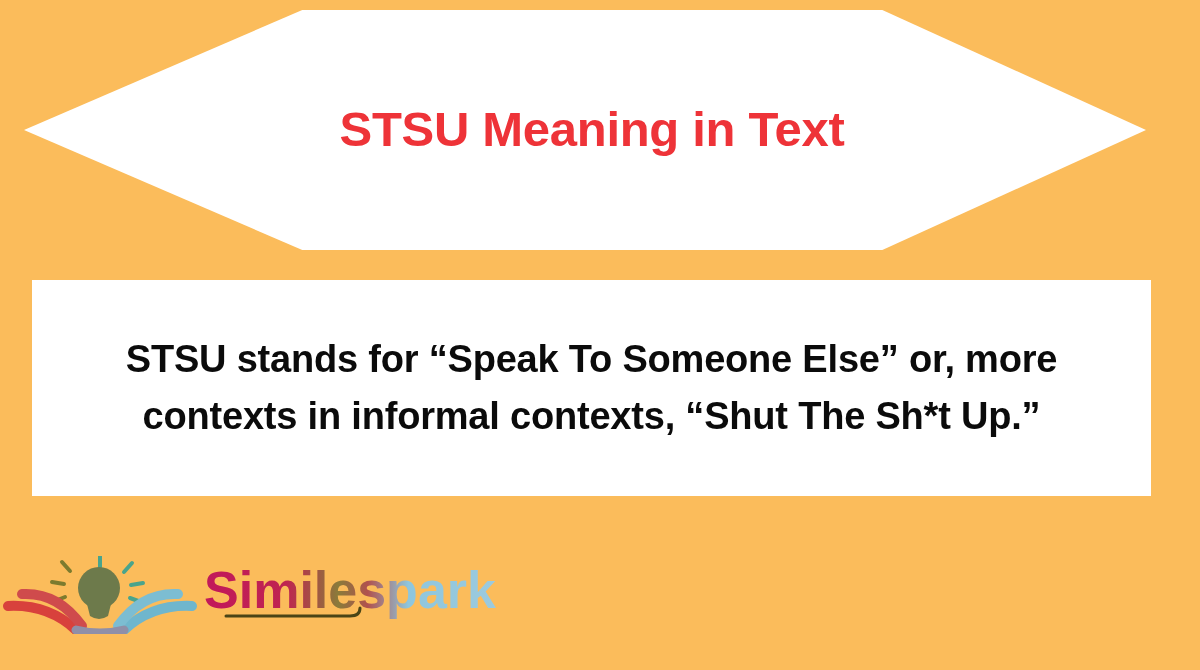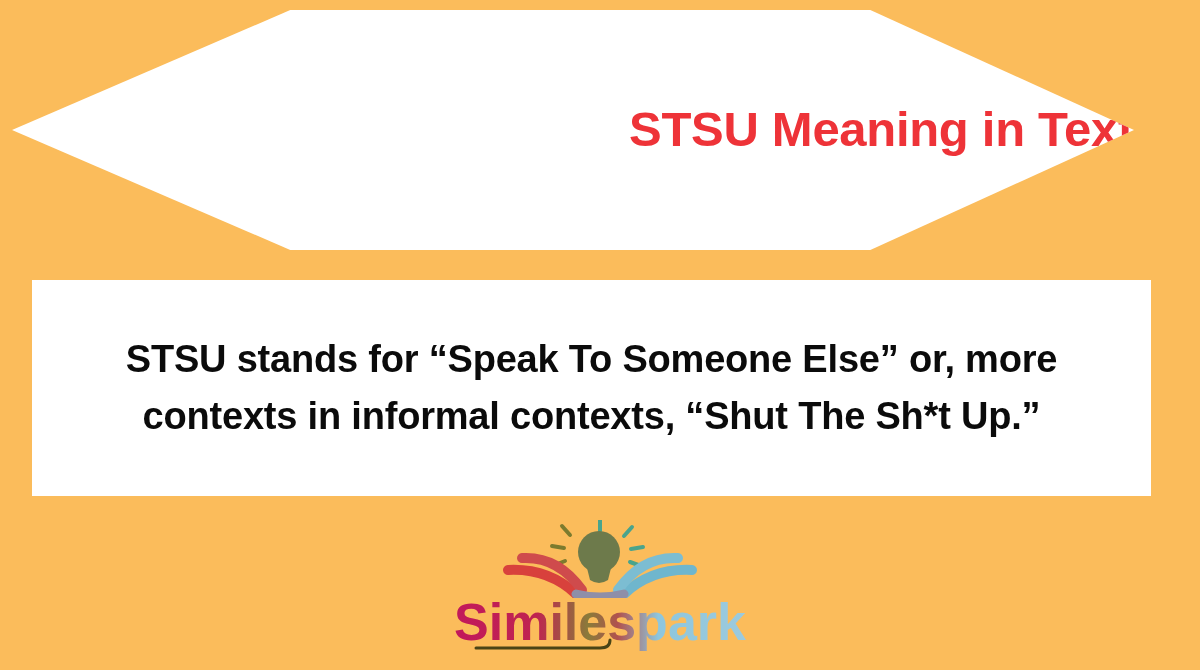--- a/index.html
+++ b/index.html
@@ -19,30 +19,30 @@
     position: relative;
     width: 1200px;
     height: 670px;
     background: #fbbc5b;
     overflow: hidden;
   }
 
   
   .hex-banner {
     position: absolute;
-    left: 12px;
+    left: 24px;
     top: 10px;
     width: 1122px;
     height: 240px;
     background: #ffffff;
     -webkit-clip-path: polygon(0% 50%, 24.8% 0%, 76.5% 0%, 100% 50%, 76.5% 100%, 24.8% 100%);
     clip-path: polygon(0% 50%, 24.8% 0%, 76.5% 0%, 100% 50%, 76.5% 100%, 24.8% 100%);
     display: flex;
     align-items: center;
-    justify-content: flex-end;
+    justify-content: center;
   }
   .hex-title {
     color: #ee3338;
     font-size: 49px;
     font-weight: bold;
     letter-spacing: -0.3px;
     line-height: 1.1;
     text-align: center;
     white-space: nowrap;
     margin-left: 14px;
@@ -73,21 +73,20 @@
   }
 
   
   .logo {
     position: absolute;
     left: 0;
     top: 520px;
     width: 1200px;
     height: 150px;
     display: flex;
-    flex-direction: column;
     align-items: center;
   }
   .logo-mark {
     width: 200px;
     height: 78px;
     display: block;
   }
   .logo-wordmark {
     width: 300px;
     height: 62px;

